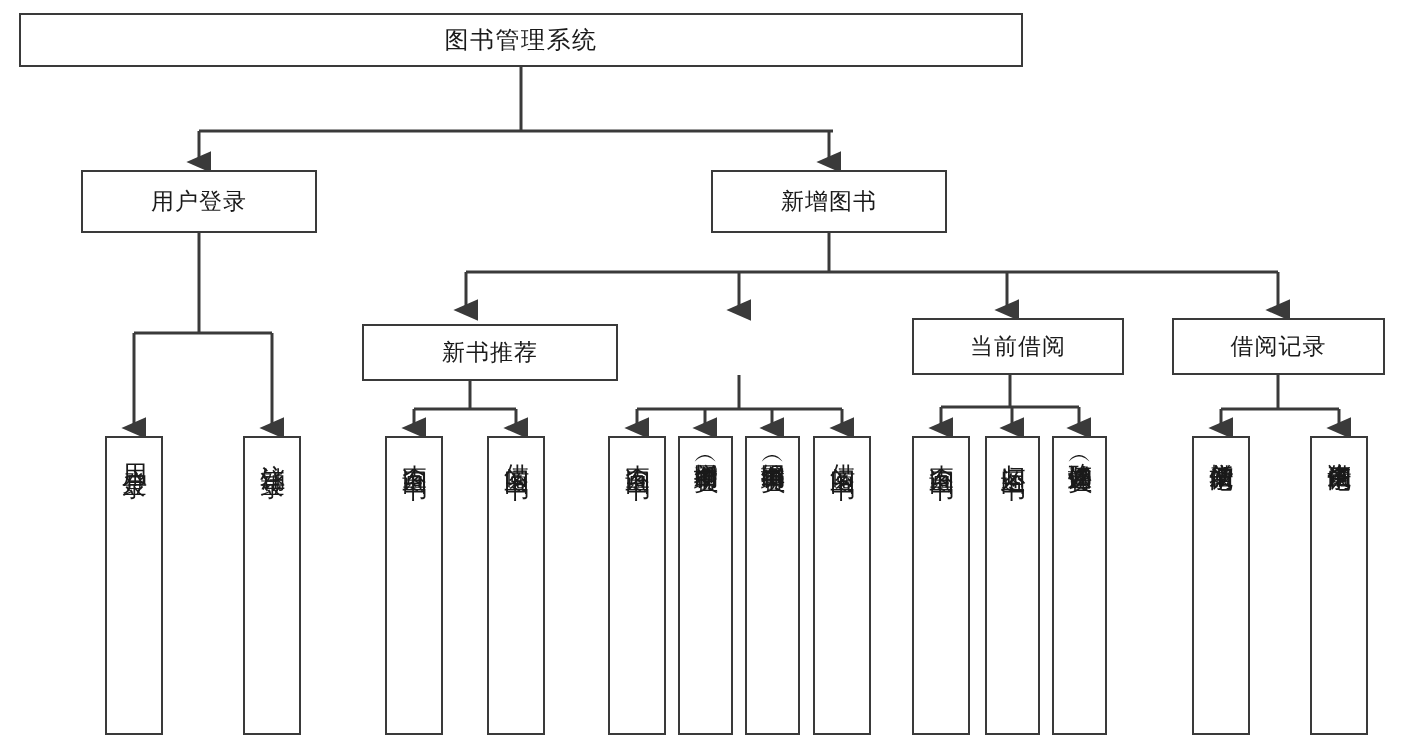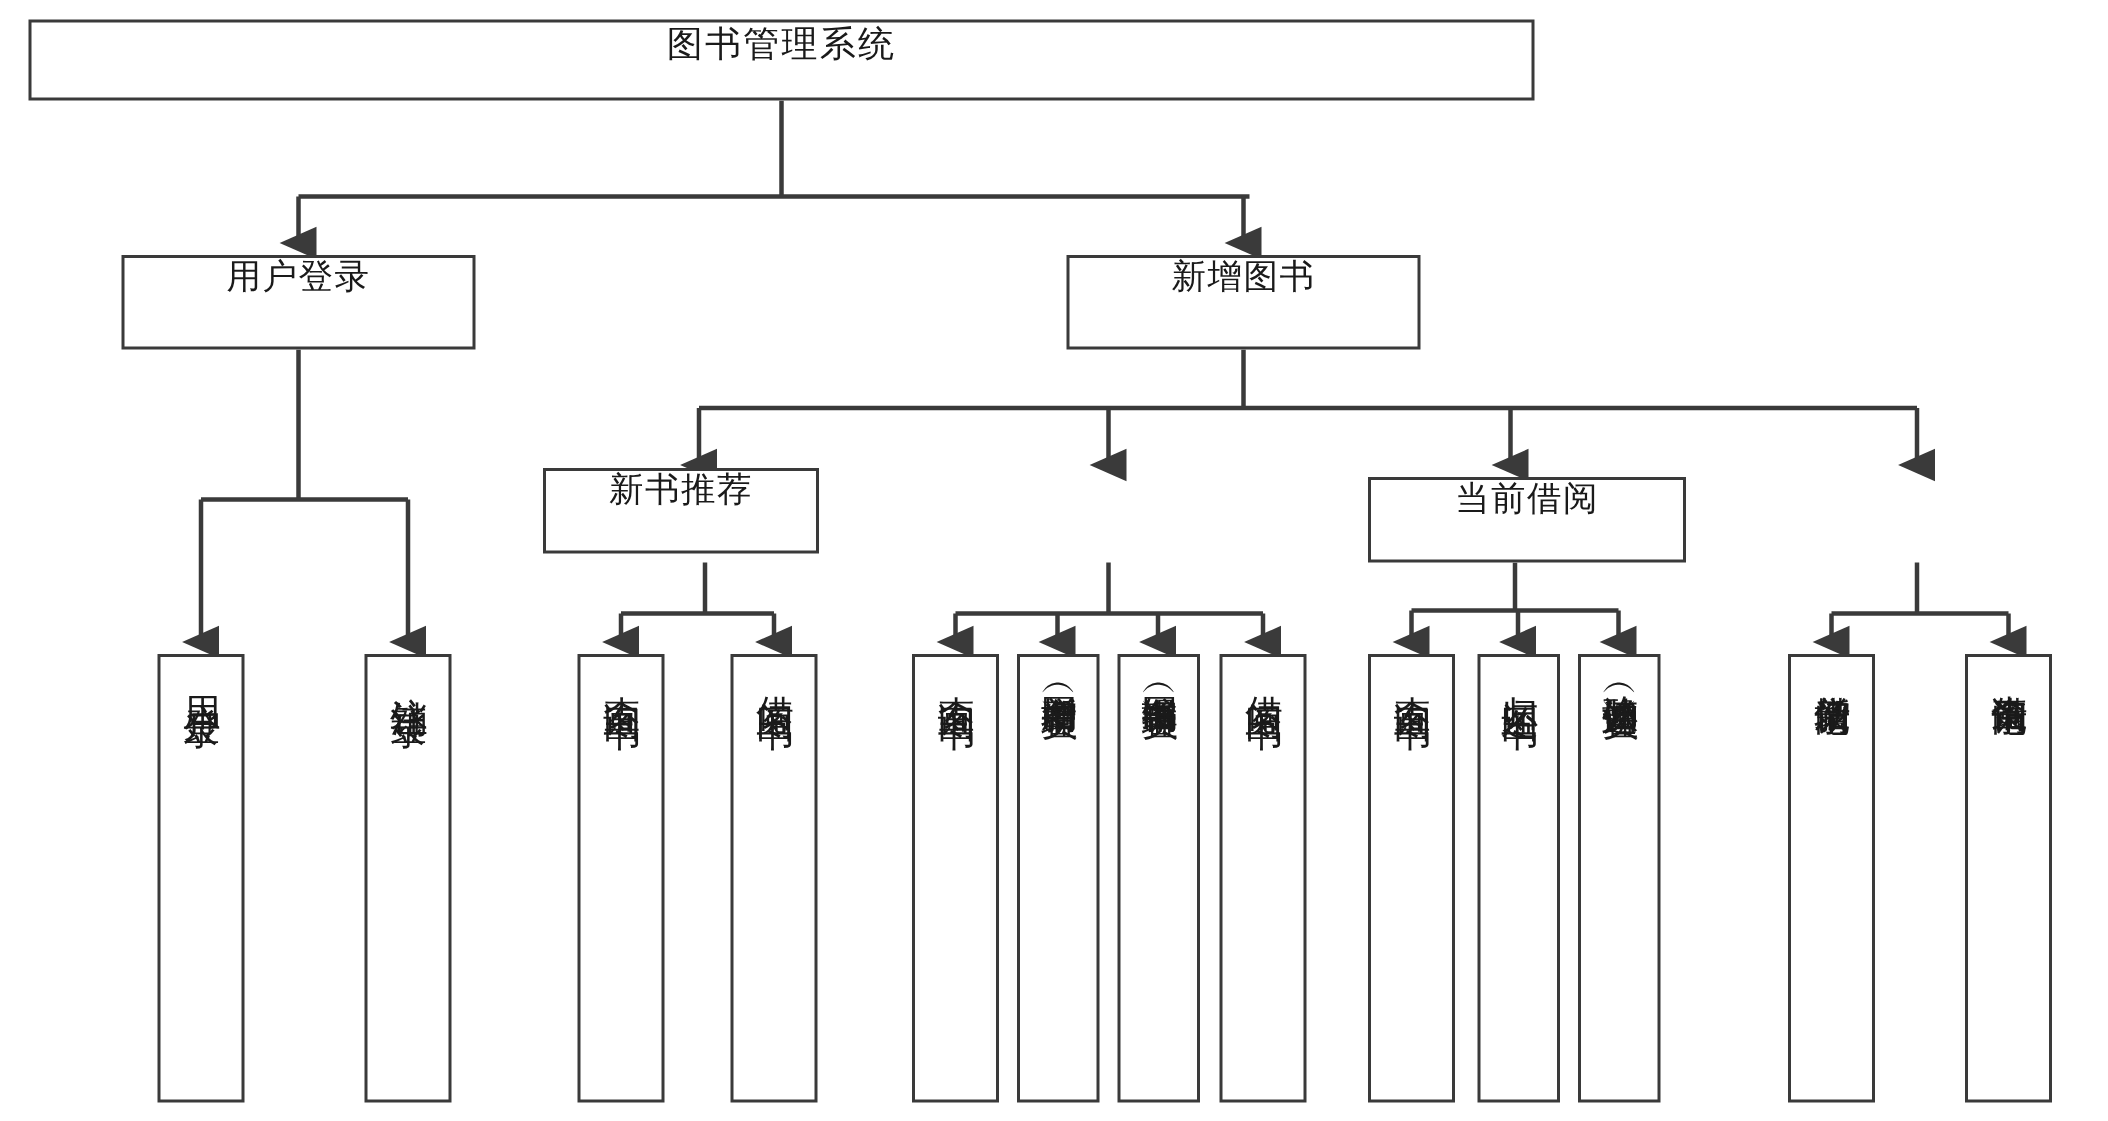--- a/index.html
+++ b/index.html
@@ -24,21 +24,21 @@
     width: 1405px;
     height: 747px;
     pointer-events: none;
   }
   .node {
     position: absolute;
     box-sizing: border-box;
     background: #ffffff;
     border: 2.5px solid #3a3a3a;
     display: flex;
-    align-items: flex-start;
+    align-items: center;
     justify-content: center;
     color: #1a1a1a;
     z-index: 2;
   }
   .node-label {
     display: block;
     text-align: center;
     line-height: 1.18;
     white-space: nowrap;
   }
@@ -137,26 +137,29 @@
     <span class="node-label">图书管理系统</span>
   </div>
 
   <div class="node horiz" style="left: 81px; top: 170px; width: 236px; height: 63px;">
     <span class="node-label">用户登录</span>
   </div>
   <div class="node horiz" style="left: 711px; top: 170px; width: 236px; height: 63px;">
     <span class="node-label">新增图书</span>
   </div>
 
-  <div class="node horiz" style="left: 362px; top: 312px; width: 184px; height: 57px;">
+  <div class="node horiz" style="left: 362px; top: 324px; width: 256px; height: 57px;">
     <span class="node-label">新书推荐</span>
   </div>
   <div class="node horiz" style="left: 901px; top: 318px; width: 212px; height: 57px; margin-left: 11px;">
     <span class="node-label">当前借阅</span>
   </div>
+  <div class="node horiz" style="left: 1172px; top: 318px; width: 213px; height: 57px;">
+    <span class="node-label">借阅记录</span>
+  </div>
 
   <div class="node leaf" style="left: 105px; top: 436px; width: 58px; height: 299px;">
     <span class="node-label">用户登录</span>
   </div>
   <div class="node leaf" style="left: 243px; top: 436px; width: 58px; height: 299px;">
     <span class="node-label">注销登录</span>
   </div>
   <div class="node leaf" style="left: 385px; top: 436px; width: 58px; height: 299px;">
     <span class="node-label">查询图书</span>
   </div>

